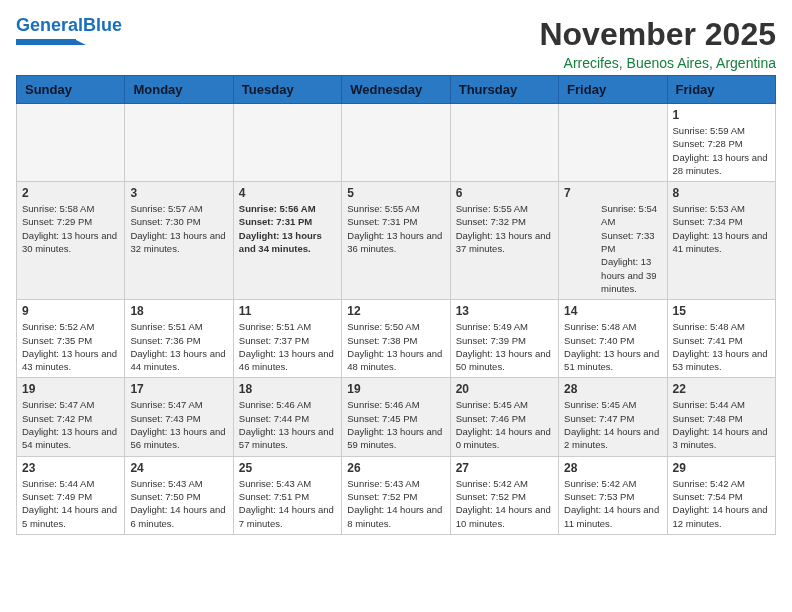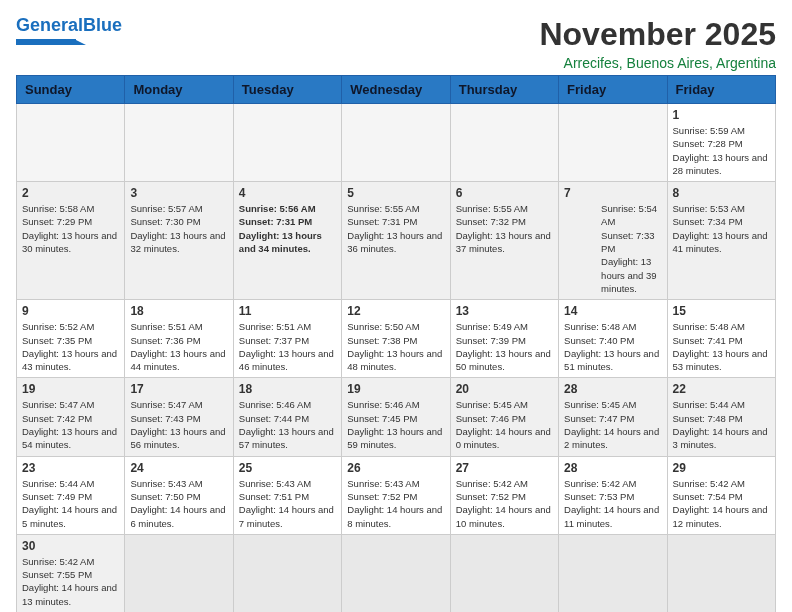--- a/index.html
+++ b/index.html
@@ -320,28 +320,14 @@
 Sunset: 7:53 PM
 Daylight: 14 hours and 11 minutes.</div>
         </td>
         <td>
           <span class="day-num">29</span>
           <div class="day-info" style="white-space: pre-line;">Sunrise: 5:42 AM
 Sunset: 7:54 PM
 Daylight: 14 hours and 12 minutes.</div>
         </td>
       </tr>
-      <tr class="row-shaded">
-        <td>
-          <span class="day-num">30</span>
-          <div class="day-info" style="white-space: pre-line;">Sunrise: 5:42 AM
-Sunset: 7:55 PM
-Daylight: 14 hours and 13 minutes.</div>
-        </td>
-        <td class="empty"></td>
-        <td class="empty"></td>
-        <td class="empty"></td>
-        <td class="empty"></td>
-        <td class="empty"></td>
-        <td class="empty"></td>
-      </tr>
     </tbody>
 </table>
 
 </body></html>

